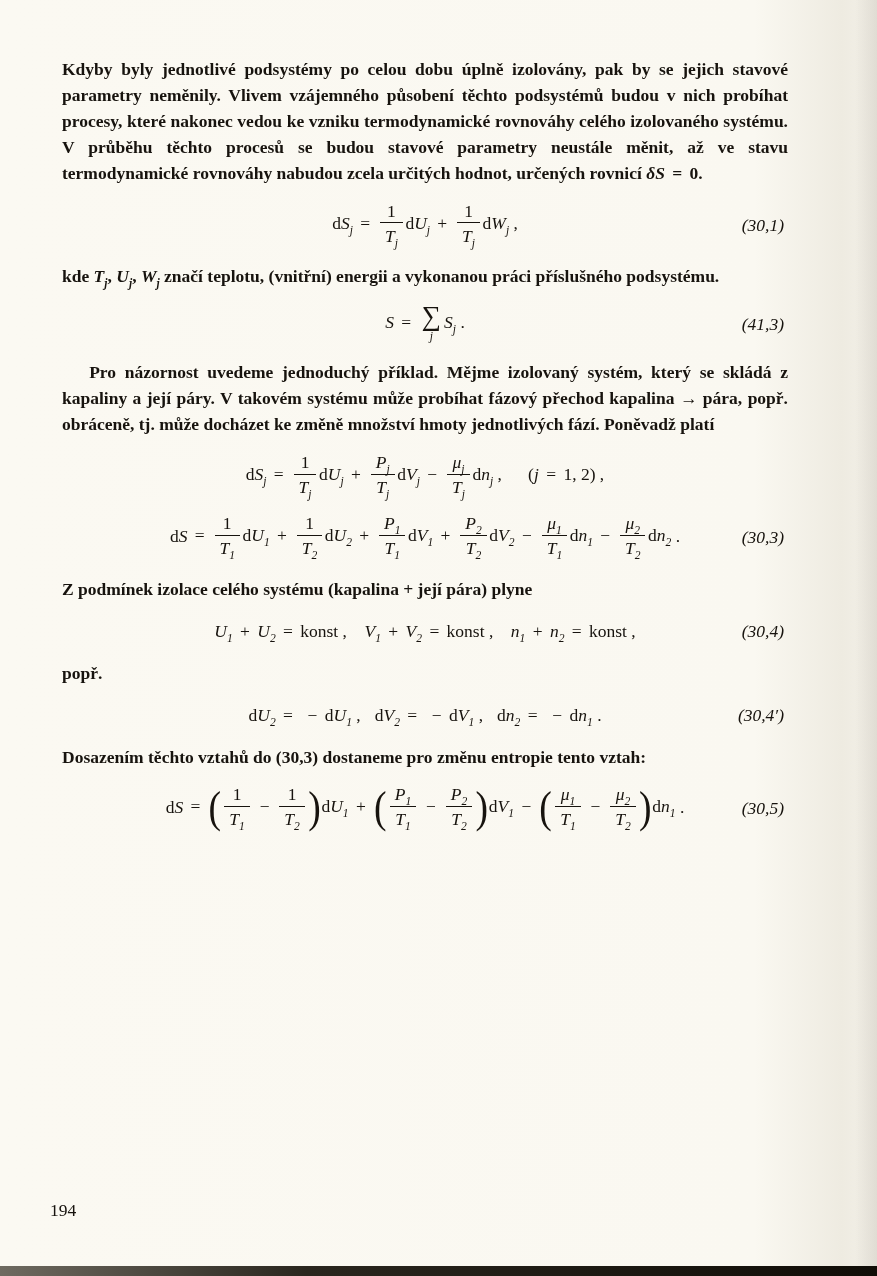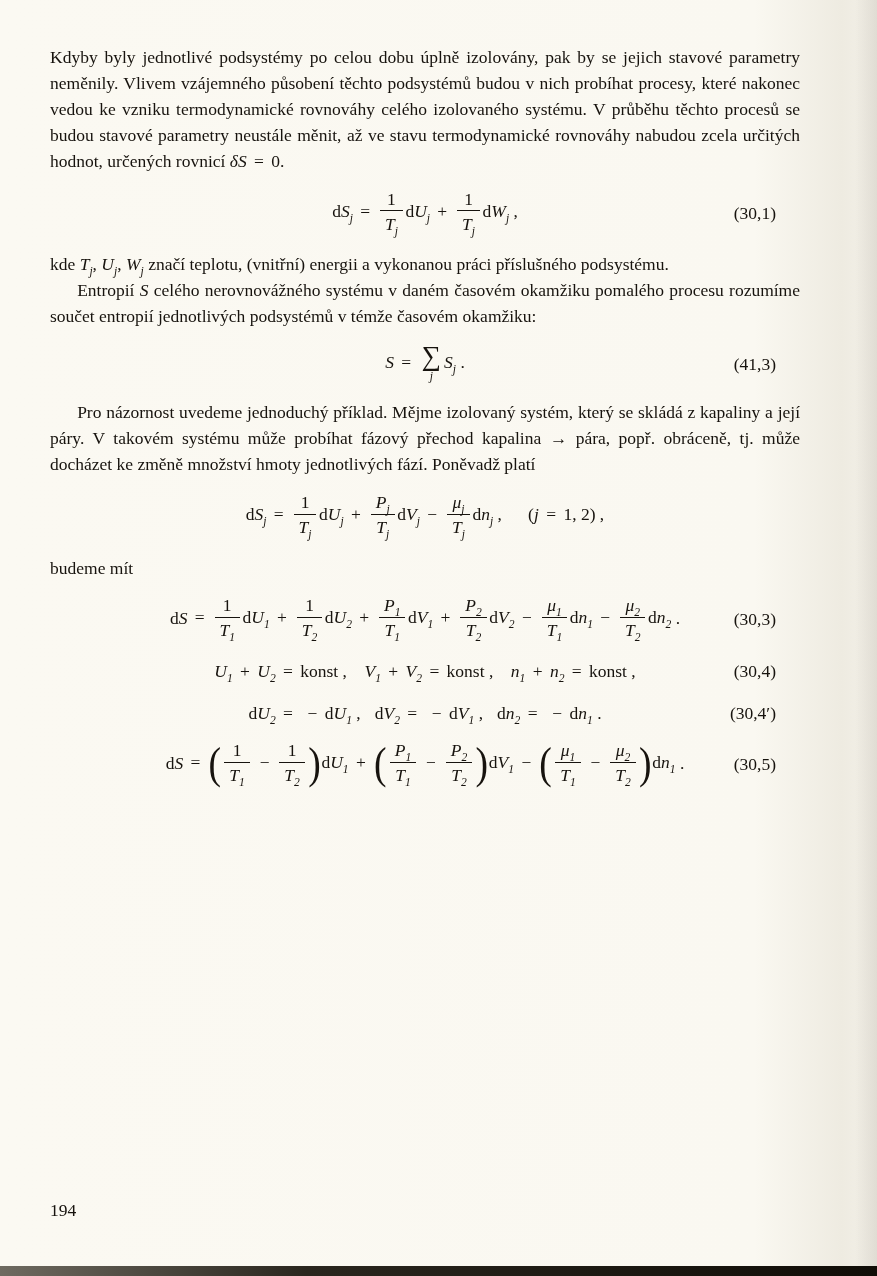--- a/index.html
+++ b/index.html
@@ -10,26 +10,26 @@
     color:#17130e;
   }
   .scan{
     position:relative;width:877px;height:1276px;overflow:hidden;
     background:linear-gradient(to right,#fbf9f2 0%,#faf8f1 86%,#eeebe1 96%,#f4f1e9 100%);
   }
   .page-body{
     position:absolute;left:50px;top:44px;width:750px;
     font-size:17.5px;line-height:26px;text-align:justify;
   }
-  .para{margin:0;}
+  .para{margin:12px;font-weight:bold;}
   .para.indent{text-indent:1.55em;}
   .eq-row{position:relative;text-align:center;margin:16px 16px;}
   .eq-body{display:inline-block;white-space:nowrap;line-height:1.15;}
   .eq-row .tk-r{white-space:pre;}
-  .eq-tag{position:absolute;right:8px;top:50%;transform:translateY(-50%);}
+  .eq-tag{position:absolute;right:0;top:50%;transform:translateY(-50%);font-style:italic;}
   .tk-it{font-style:italic;}
   sub.tk-sub{font-style:italic;font-size:0.66em;line-height:0;}
   .tk-d{font-style:normal;}
   .tk-o{margin:0 0.42em;}
   .frac{
     display:inline-block;vertical-align:middle;text-align:center;
     margin:0 0.15em;position:relative;top:-0.08em;
   }
   .frac-num{display:block;padding:0 0.28em 0.1em;border-bottom:1.4px solid currentColor;}
   .frac-den{display:block;padding:0.12em 0.28em 0;}
@@ -56,29 +56,30 @@
   }
 </style>
 </head>
 <body>
 
 <div class="scan">
   <div class="page-body" id="content">
       <p class="para"><span class="tk-r">Kdyby byly jednotlivé podsystémy po celou dobu úplně izolovány, pak by se jejich stavové parametry neměnily. Vlivem vzájemného působení těchto podsystémů budou v nich probíhat procesy, které nakonec vedou ke vzniku termodynamické rovnováhy celého izolovaného systému. V průběhu těchto procesů se budou stavové parametry neustále měnit, až ve stavu termodynamické rovnováhy nabudou zcela určitých hodnot, určených rovnicí </span><span class="tk-v"><span class="tk-it">δS</span></span><span class="tk-o">=</span><span class="tk-r">0.</span></p>
       <div class="eq-row"><span class="eq-body"><span class="tk-v"><span class="tk-d">d</span><span class="tk-it">S</span><sub class="tk-sub">j</sub></span><span class="tk-o">=</span><span class="frac"><span class="frac-num"><span class="tk-r">1</span></span><span class="frac-den"><span class="tk-v"><span class="tk-it">T</span><sub class="tk-sub">j</sub></span></span></span><span class="tk-v"><span class="tk-d">d</span><span class="tk-it">U</span><sub class="tk-sub">j</sub></span><span class="tk-o">+</span><span class="frac"><span class="frac-num"><span class="tk-r">1</span></span><span class="frac-den"><span class="tk-v"><span class="tk-it">T</span><sub class="tk-sub">j</sub></span></span></span><span class="tk-v"><span class="tk-d">d</span><span class="tk-it">W</span><sub class="tk-sub">j</sub></span><span class="tk-r"> ,</span></span><span class="eq-tag">(30,1)</span></div>
       <p class="para"><span class="tk-r">kde </span><span class="tk-v"><span class="tk-it">T</span><sub class="tk-sub">j</sub></span><span class="tk-r">, </span><span class="tk-v"><span class="tk-it">U</span><sub class="tk-sub">j</sub></span><span class="tk-r">, </span><span class="tk-v"><span class="tk-it">W</span><sub class="tk-sub">j</sub></span><span class="tk-r"> značí teplotu, (vnitřní) energii a vykonanou práci příslušného podsystému.</span></p>
-      <p class="para indent"><span class="tk-r">Entropií </span><span class="tk-v"><span class="tk-it">S</span></span><span class="tk-r"> celého nerovnovážného systému v daném časovém okamžiku pomalého procesu rozumíme součet entropií jednotlivých podsystémů v témže časovém okamžiku:</span></p>
       <div class="eq-row"><span class="eq-body"><span class="tk-v"><span class="tk-it">S</span></span><span class="tk-o">=</span><span class="sum">
             <span class="sum-sigma">∑</span>
             <span class="sum-sub">j</span>
           </span><span class="tk-v"><span class="tk-it">S</span><sub class="tk-sub">j</sub></span><span class="tk-r"> .</span></span><span class="eq-tag">(41,3)</span></div>
       <p class="para indent"><span class="tk-r">Pro názornost uvedeme jednoduchý příklad. Mějme izolovaný systém, který se skládá z kapaliny a její páry. V takovém systému může probíhat fázový přechod kapalina → pára, popř. obráceně, tj. může docházet ke změně množství hmoty jednotlivých fází. Poněvadž platí</span></p>
       <div class="eq-row"><span class="eq-body"><span class="tk-v"><span class="tk-d">d</span><span class="tk-it">S</span><sub class="tk-sub">j</sub></span><span class="tk-o">=</span><span class="frac"><span class="frac-num"><span class="tk-r">1</span></span><span class="frac-den"><span class="tk-v"><span class="tk-it">T</span><sub class="tk-sub">j</sub></span></span></span><span class="tk-v"><span class="tk-d">d</span><span class="tk-it">U</span><sub class="tk-sub">j</sub></span><span class="tk-o">+</span><span class="frac"><span class="frac-num"><span class="tk-v"><span class="tk-it">P</span><sub class="tk-sub">j</sub></span></span><span class="frac-den"><span class="tk-v"><span class="tk-it">T</span><sub class="tk-sub">j</sub></span></span></span><span class="tk-v"><span class="tk-d">d</span><span class="tk-it">V</span><sub class="tk-sub">j</sub></span><span class="tk-o">−</span><span class="frac"><span class="frac-num"><span class="tk-v"><span class="tk-it">μ</span><sub class="tk-sub">j</sub></span></span><span class="frac-den"><span class="tk-v"><span class="tk-it">T</span><sub class="tk-sub">j</sub></span></span></span><span class="tk-v"><span class="tk-d">d</span><span class="tk-it">n</span><sub class="tk-sub">j</sub></span><span class="tk-r"> ,</span><span class="tk-sp" style="width: 1.5em;"></span><span class="tk-r">(</span><span class="tk-v"><span class="tk-it">j</span></span><span class="tk-o">=</span><span class="tk-r">1, 2) ,</span></span></div>
-      <p class="para"><span class="tk-r">budeme mít</span></p>
       <div class="eq-row"><span class="eq-body"><span class="tk-v"><span class="tk-d">d</span><span class="tk-it">S</span></span><span class="tk-o">=</span><span class="frac"><span class="frac-num"><span class="tk-r">1</span></span><span class="frac-den"><span class="tk-v"><span class="tk-it">T</span><sub class="tk-sub">1</sub></span></span></span><span class="tk-v"><span class="tk-d">d</span><span class="tk-it">U</span><sub class="tk-sub">1</sub></span><span class="tk-o">+</span><span class="frac"><span class="frac-num"><span class="tk-r">1</span></span><span class="frac-den"><span class="tk-v"><span class="tk-it">T</span><sub class="tk-sub">2</sub></span></span></span><span class="tk-v"><span class="tk-d">d</span><span class="tk-it">U</span><sub class="tk-sub">2</sub></span><span class="tk-o">+</span><span class="frac"><span class="frac-num"><span class="tk-v"><span class="tk-it">P</span><sub class="tk-sub">1</sub></span></span><span class="frac-den"><span class="tk-v"><span class="tk-it">T</span><sub class="tk-sub">1</sub></span></span></span><span class="tk-v"><span class="tk-d">d</span><span class="tk-it">V</span><sub class="tk-sub">1</sub></span><span class="tk-o">+</span><span class="frac"><span class="frac-num"><span class="tk-v"><span class="tk-it">P</span><sub class="tk-sub">2</sub></span></span><span class="frac-den"><span class="tk-v"><span class="tk-it">T</span><sub class="tk-sub">2</sub></span></span></span><span class="tk-v"><span class="tk-d">d</span><span class="tk-it">V</span><sub class="tk-sub">2</sub></span><span class="tk-o">−</span><span class="frac"><span class="frac-num"><span class="tk-v"><span class="tk-it">μ</span><sub class="tk-sub">1</sub></span></span><span class="frac-den"><span class="tk-v"><span class="tk-it">T</span><sub class="tk-sub">1</sub></span></span></span><span class="tk-v"><span class="tk-d">d</span><span class="tk-it">n</span><sub class="tk-sub">1</sub></span><span class="tk-o">−</span><span class="frac"><span class="frac-num"><span class="tk-v"><span class="tk-it">μ</span><sub class="tk-sub">2</sub></span></span><span class="frac-den"><span class="tk-v"><span class="tk-it">T</span><sub class="tk-sub">2</sub></span></span></span><span class="tk-v"><span class="tk-d">d</span><span class="tk-it">n</span><sub class="tk-sub">2</sub></span><span class="tk-r"> .</span></span><span class="eq-tag">(30,3)</span></div>
+      <p class="para"><span class="tk-r">Z podmínek izolace celého systému (kapalina + její pára) plyne</span></p>
       <div class="eq-row"><span class="eq-body"><span class="tk-v"><span class="tk-it">U</span><sub class="tk-sub">1</sub></span><span class="tk-o">+</span><span class="tk-v"><span class="tk-it">U</span><sub class="tk-sub">2</sub></span><span class="tk-o">=</span><span class="tk-r">konst ,</span><span class="tk-sp" style="width: 1em;"></span><span class="tk-v"><span class="tk-it">V</span><sub class="tk-sub">1</sub></span><span class="tk-o">+</span><span class="tk-v"><span class="tk-it">V</span><sub class="tk-sub">2</sub></span><span class="tk-o">=</span><span class="tk-r">konst ,</span><span class="tk-sp" style="width: 1em;"></span><span class="tk-v"><span class="tk-it">n</span><sub class="tk-sub">1</sub></span><span class="tk-o">+</span><span class="tk-v"><span class="tk-it">n</span><sub class="tk-sub">2</sub></span><span class="tk-o">=</span><span class="tk-r">konst ,</span></span><span class="eq-tag">(30,4)</span></div>
+      <p class="para"><span class="tk-r">popř.</span></p>
       <div class="eq-row"><span class="eq-body"><span class="tk-v"><span class="tk-d">d</span><span class="tk-it">U</span><sub class="tk-sub">2</sub></span><span class="tk-o">=</span><span class="tk-o">−</span><span class="tk-v"><span class="tk-d">d</span><span class="tk-it">U</span><sub class="tk-sub">1</sub></span><span class="tk-r"> ,</span><span class="tk-sp" style="width: 0.8em;"></span><span class="tk-v"><span class="tk-d">d</span><span class="tk-it">V</span><sub class="tk-sub">2</sub></span><span class="tk-o">=</span><span class="tk-o">−</span><span class="tk-v"><span class="tk-d">d</span><span class="tk-it">V</span><sub class="tk-sub">1</sub></span><span class="tk-r"> ,</span><span class="tk-sp" style="width: 0.8em;"></span><span class="tk-v"><span class="tk-d">d</span><span class="tk-it">n</span><sub class="tk-sub">2</sub></span><span class="tk-o">=</span><span class="tk-o">−</span><span class="tk-v"><span class="tk-d">d</span><span class="tk-it">n</span><sub class="tk-sub">1</sub></span><span class="tk-r"> .</span></span><span class="eq-tag">(30,4′)</span></div>
+      <p class="para"><span class="tk-r">Dosazením těchto vztahů do (30,3) dostaneme pro změnu entropie tento vztah:</span></p>
       <div class="eq-row"><span class="eq-body"><span class="tk-v"><span class="tk-d">d</span><span class="tk-it">S</span></span><span class="tk-o">=</span><span class="bigp">(</span><span class="frac"><span class="frac-num"><span class="tk-r">1</span></span><span class="frac-den"><span class="tk-v"><span class="tk-it">T</span><sub class="tk-sub">1</sub></span></span></span><span class="tk-o">−</span><span class="frac"><span class="frac-num"><span class="tk-r">1</span></span><span class="frac-den"><span class="tk-v"><span class="tk-it">T</span><sub class="tk-sub">2</sub></span></span></span><span class="bigp">)</span><span class="tk-v"><span class="tk-d">d</span><span class="tk-it">U</span><sub class="tk-sub">1</sub></span><span class="tk-o">+</span><span class="bigp">(</span><span class="frac"><span class="frac-num"><span class="tk-v"><span class="tk-it">P</span><sub class="tk-sub">1</sub></span></span><span class="frac-den"><span class="tk-v"><span class="tk-it">T</span><sub class="tk-sub">1</sub></span></span></span><span class="tk-o">−</span><span class="frac"><span class="frac-num"><span class="tk-v"><span class="tk-it">P</span><sub class="tk-sub">2</sub></span></span><span class="frac-den"><span class="tk-v"><span class="tk-it">T</span><sub class="tk-sub">2</sub></span></span></span><span class="bigp">)</span><span class="tk-v"><span class="tk-d">d</span><span class="tk-it">V</span><sub class="tk-sub">1</sub></span><span class="tk-o">−</span><span class="bigp">(</span><span class="frac"><span class="frac-num"><span class="tk-v"><span class="tk-it">μ</span><sub class="tk-sub">1</sub></span></span><span class="frac-den"><span class="tk-v"><span class="tk-it">T</span><sub class="tk-sub">1</sub></span></span></span><span class="tk-o">−</span><span class="frac"><span class="frac-num"><span class="tk-v"><span class="tk-it">μ</span><sub class="tk-sub">2</sub></span></span><span class="frac-den"><span class="tk-v"><span class="tk-it">T</span><sub class="tk-sub">2</sub></span></span></span><span class="bigp">)</span><span class="tk-v"><span class="tk-d">d</span><span class="tk-it">n</span><sub class="tk-sub">1</sub></span><span class="tk-r"> .</span></span><span class="eq-tag">(30,5)</span></div>
     </div>
   <div class="page-number">194</div>
   <div class="scan-edge-right"></div>
   <div class="scan-edge-bottom"></div>
 </div>
 
 </body></html>

